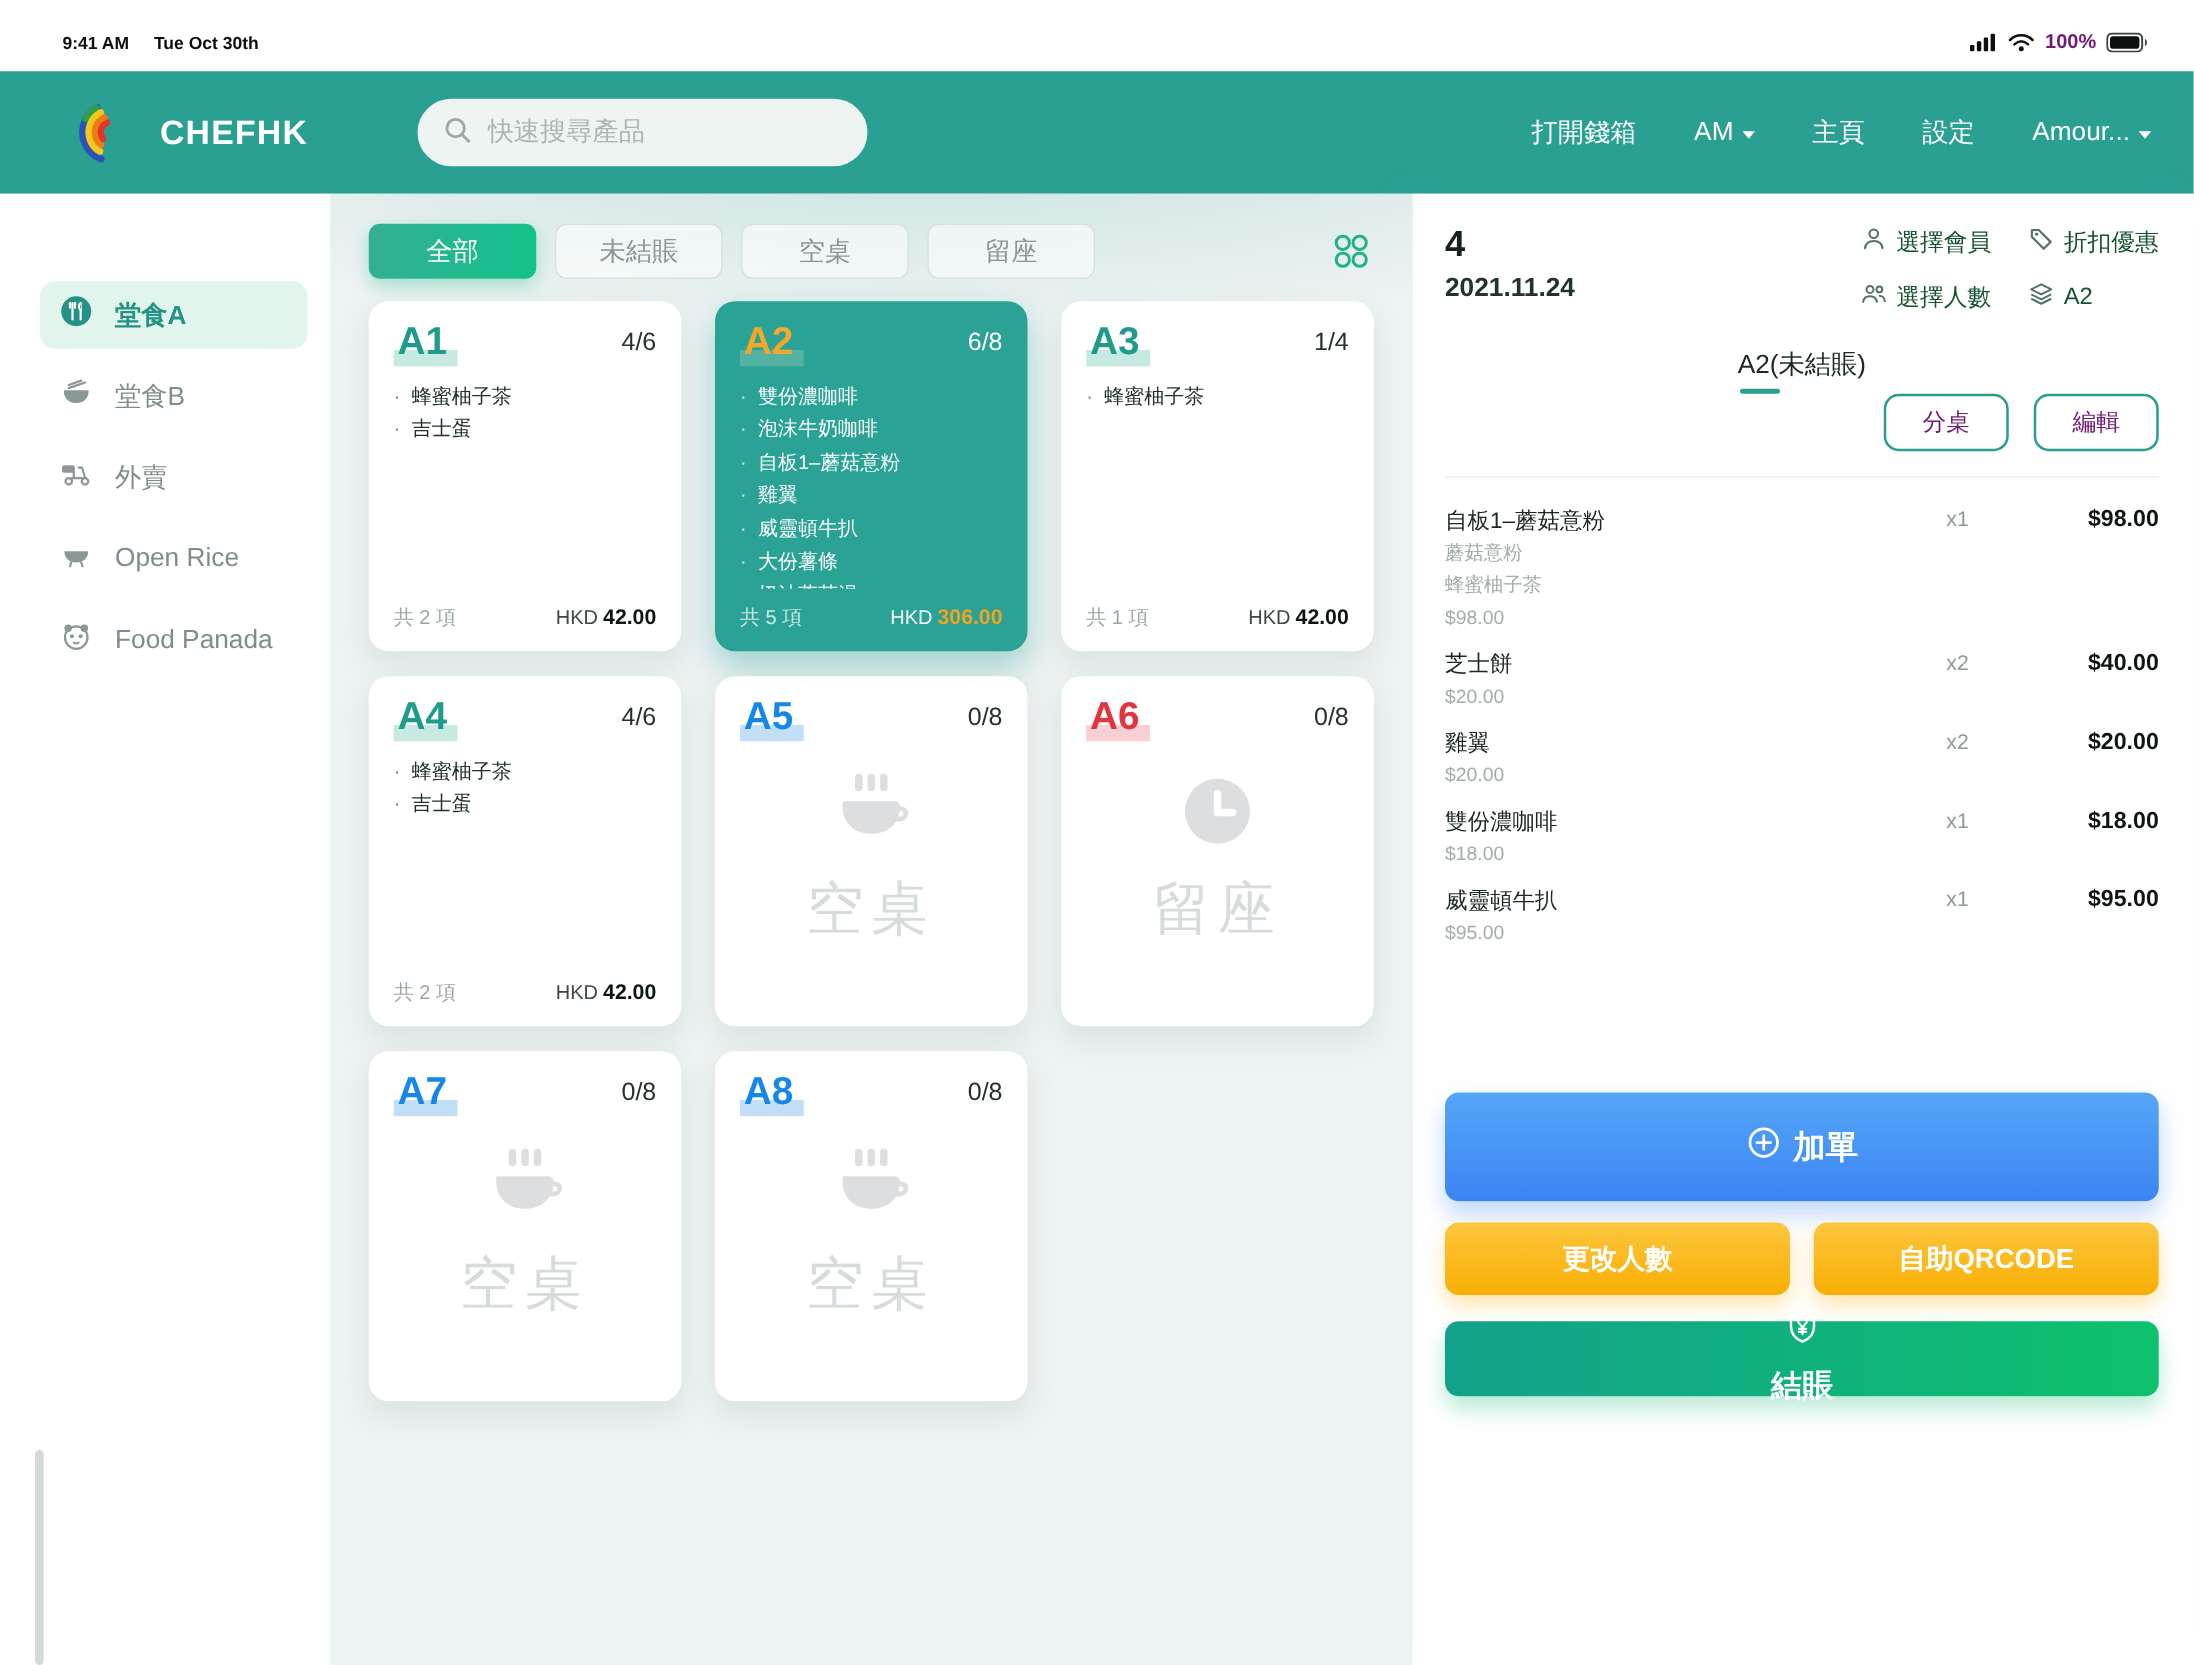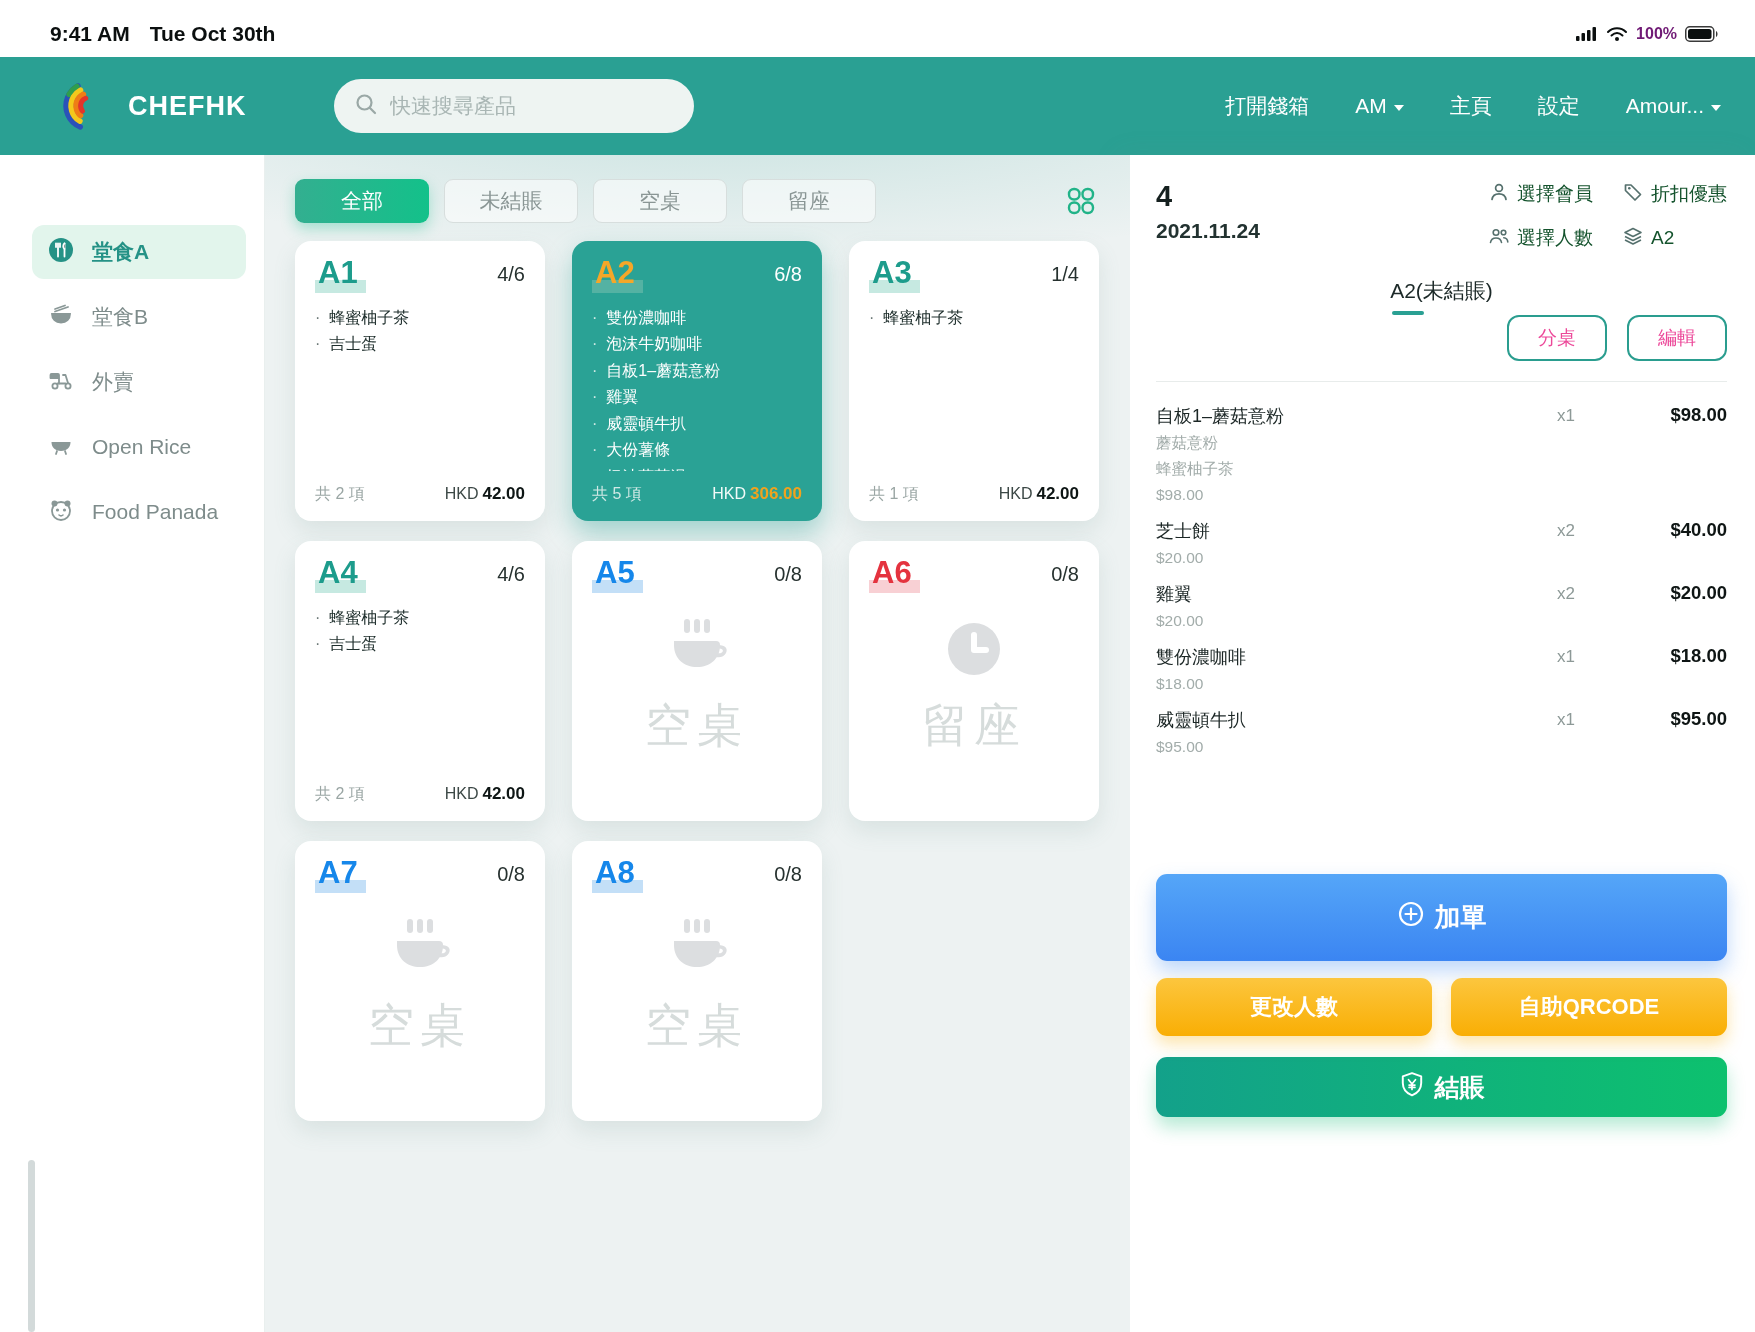--- a/index.html
+++ b/index.html
@@ -2,21 +2,21 @@
 <html><head>
 <meta charset="utf-8">
 <style>
   * { margin:0; padding:0; box-sizing:border-box; }
   html,body { width:1755px; height:1332px; overflow:hidden; }
   body { font-family:"Liberation Sans", sans-serif; background:#fff; color:#1e2a29; }
   .screen { width:1755px; height:1332px; position:relative; display:flex; flex-direction:column; }
 
   
   .statusbar { height:57px; background:#fff; display:flex; align-items:center; justify-content:space-between; padding:0 36px 0 50px; }
-  .sb-left { display:flex; gap:20px; font-size:21px; font-weight:700; color:#0b0f0f; padding-top:10px; }
+  .sb-left { display:flex; gap:20px; font-size:14px; font-weight:700; color:#0b0f0f; padding-top:10px; }
   .sb-right { display:flex; align-items:center; gap:8px; padding-top:10px; font-size:16px; font-weight:700; color:#701a75; }
   .sb-right svg { display:block; }
 
   
   .header { height:98px; background:#2aa093; display:flex; align-items:center; padding:0 34px 0 56px; flex:none; }
   .brand { display:flex; align-items:center; gap:10px; width:250px; flex:none; }
   .brand-name { color:#fff; font-size:27px; font-weight:700; letter-spacing:1px; }
   .search { margin-left:28px; width:360px; height:54px; background:#eef4f2; border-radius:28px; display:flex; align-items:center; padding:0 20px; gap:12px; border:none; }
   .search input { border:none; outline:none; background:transparent; font-size:21px; color:#31413f; width:100%; font-family:inherit; }
   .search input::placeholder { color:#a9b6b4; }
@@ -74,38 +74,38 @@
   .p-head { display:flex; justify-content:space-between; }
   .p-order-no { font-size:29px; font-weight:700; color:#15201f; line-height:1.1; }
   .p-date { font-size:21px; font-weight:700; color:#223230; margin-top:6px; }
   .p-links { display:grid; grid-template-columns:auto auto; column-gap:30px; row-gap:18px; align-content:start; justify-content:end; }
   .p-link { display:flex; align-items:center; gap:8px; font-size:19px; color:#14532d; cursor:pointer; white-space:nowrap; }
   .p-link svg { color:#55706d; flex:none; }
   .p-table-row { display:flex; align-items:center; margin-top:26px;flex-direction:column; }
   .p-table-label { font-size:21px; color:#1c2928; position:relative; padding-bottom:10px; }
   .p-table-label::after { content:""; position:absolute; left:2px; bottom:0; width:32px; height:4px; background:#2aa093; border-radius:2px; }
   .p-table-btns { margin-left:auto; display:flex; gap:20px; }
-  .o-btn { width:100px; height:46px; border:2px solid #2a9d8f; border-radius:12px; background:#fff; color:#ec4899; font-size:19px; display:flex; align-items:center; justify-content:center; cursor:pointer; font-family:inherit; }
+  .o-btn { width:100px; height:46px; border:2px solid #2a9d8f; border-radius:12px; background:#fff; color:#701a75; font-size:19px; display:flex; align-items:center; justify-content:center; cursor:pointer; font-family:inherit; }
   .p-div { border-top:1px solid #e8eceb; margin-top:20px; }
   .p-items { height:452px; overflow:hidden; padding-top:22px; }
   .p-item { display:flex; align-items:flex-start; margin-bottom:13px; }
   .pi-main { flex:1; min-width:0; }
   .pi-name { font-size:18px; color:#1b2625; }
   .pi-sub { font-size:15.5px; color:#a2acaa; line-height:23px; margin-top:3px; }
   .pi-qty { width:70px; font-size:17px; color:#8d9997; margin-top:2px; }
   .pi-price { width:100px; text-align:right; font-size:18.5px; font-weight:700; color:#0e1514; }
 
   .p-actions { margin-top:auto; padding-bottom:215px; }
   .btn { border:none; border-radius:11px; color:#fff; font-weight:700; font-family:inherit; cursor:pointer; display:flex; align-items:center; justify-content:center; gap:10px; }
   .btn-add { width:100%; height:87px; font-size:26px; background:linear-gradient(180deg,#55a6f8,#3b85f2); box-shadow:0 10px 20px rgba(65,140,240,.35); margin-bottom:17px; }
   .btn-row { display:flex; gap:19px; margin-bottom:21px; }
   .btn-half { flex:1; height:58px; font-size:22px; }
   .btn-amber { background:linear-gradient(180deg,#fcc63e,#f9ae04); box-shadow:0 8px 16px rgba(250,180,20,.35); }
   .btn-gray { background:linear-gradient(180deg,#b3b3b3,#909090); box-shadow:0 8px 16px rgba(0,0,0,.18); }
-  .btn-pay { width:100%; height:60px; font-size:25px; background:linear-gradient(90deg,#13a18a,#0dc16e); box-shadow:0 10px 18px rgba(16,185,115,.30); }
+  .btn-pay { width:100%; height:60px; font-size:25px; background:linear-gradient(90deg,#13a18a,#0dc16e); box-shadow:0 10px 18px rgba(16,185,115,.30);flex-direction:column; }
 </style>
 </head>
 <body>
 
 <div class="screen">
 
   <div class="statusbar">
     <div class="sb-left">
       <span>9:41 AM</span>
       <span>Tue Oct 30th</span>

